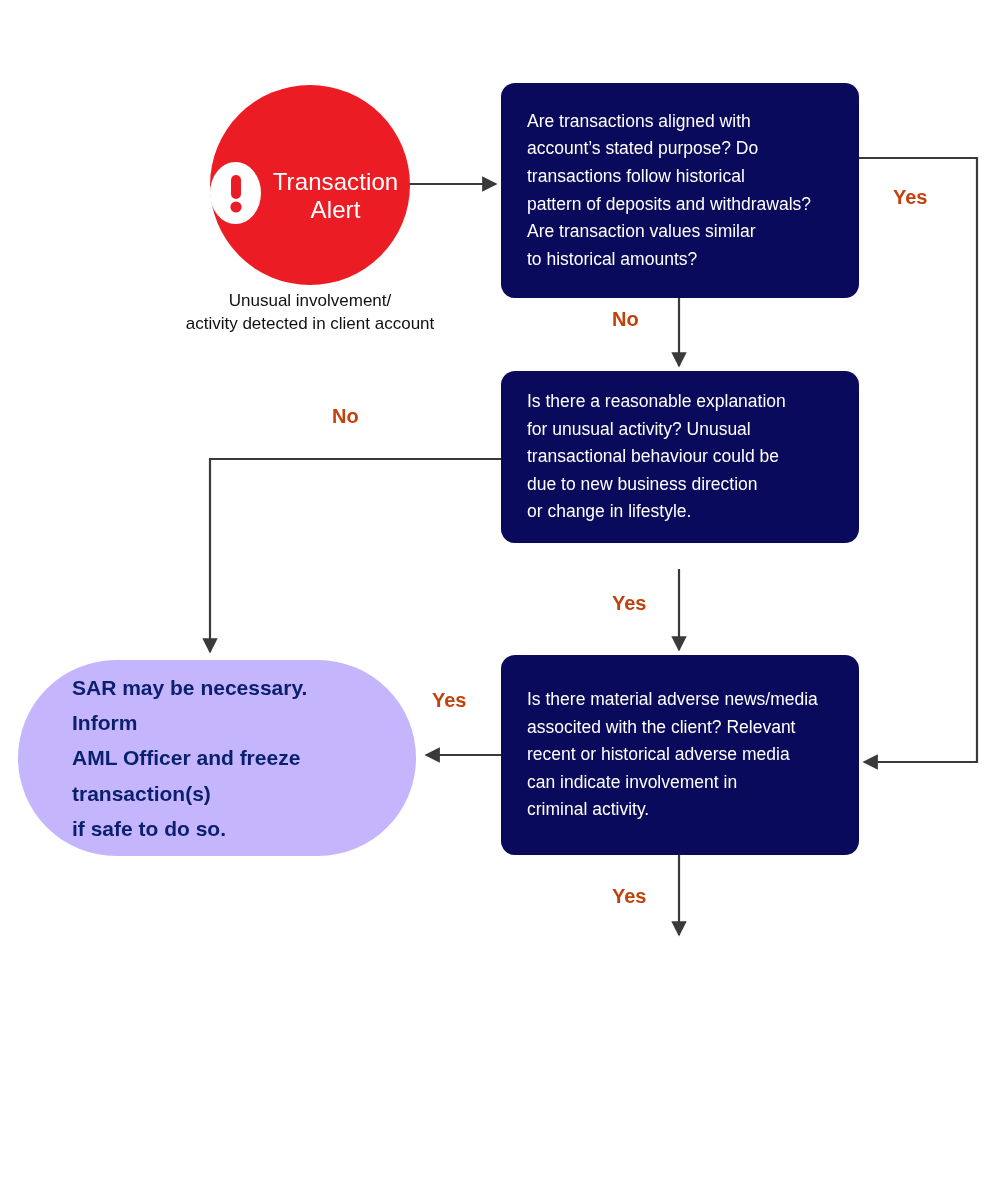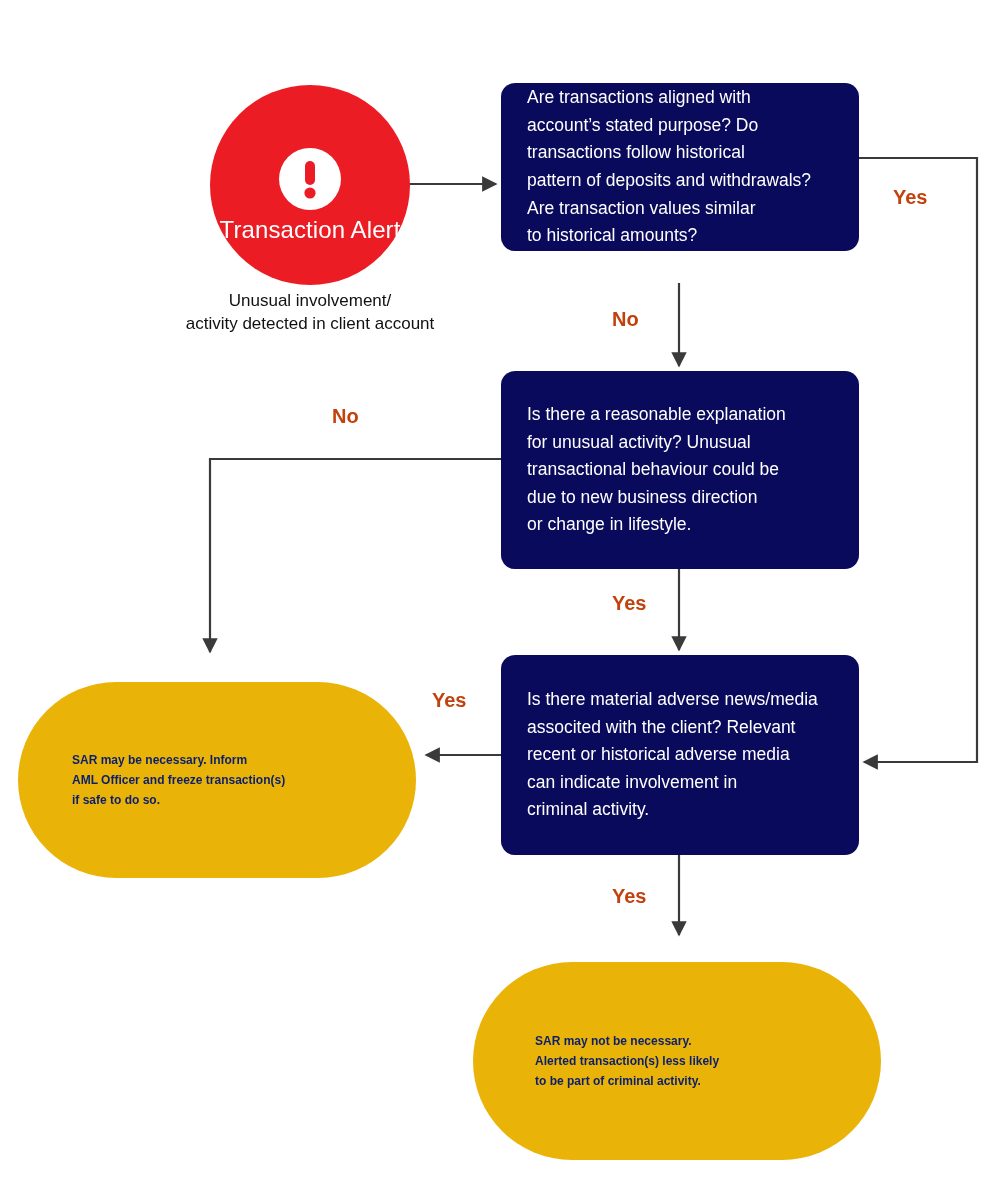--- a/index.html
+++ b/index.html
@@ -21,23 +21,23 @@
   
   .alert-circle {
     position: absolute;
     left: 210px;
     top: 85px;
     width: 200px;
     height: 200px;
     border-radius: 50%;
     background: #ec1c24;
     display: flex;
-    flex-direction: column;
-    align-items: center;
-    justify-content: center;
+    flex-direction: row;
+    align-items: center;
+    justify-content: flex-end;
     padding-top: 22px;
   }
   .excl-badge {
     width: 62px;
     height: 62px;
     border-radius: 50%;
     background: #ffffff;
     display: flex;
     align-items: center;
     justify-content: center;
@@ -71,37 +71,36 @@
     border-radius: 14px;
     color: #ffffff;
     font-size: 17.5px;
     line-height: 1.58;
     padding: 0 26px;
     display: flex;
     align-items: center;
   }
   .dbox .txt { white-space: pre-line; }
 
-  #box1 { left: 501px; top: 83px; width: 358px; height: 168px; }
-  #box2 { left: 501px; top: 371px; width: 358px; height: 198px; }
+  #box1 { left: 501px; top: 83px; width: 358px; height: 215px; }
+  #box2 { left: 501px; top: 371px; width: 358px; height: 172px; }
   #box3 { left: 501px; top: 655px; width: 358px; height: 200px; }
 
   
   .obox {
     position: absolute;
-    background: #eab308;
+    background: #c4b5fd;
     border-radius: 100px;
     color: #0a1f6e;
     font-weight: bold;
-    font-size: 12px;
+    font-size: 21px;
     line-height: 1.68;
     display: flex;
     align-items: center;
     padding: 0 40px;
-    margin-top: 22px;
   }
   .obox .txt { white-space: pre-line; }
   #out1 { left: 18px; top: 660px; width: 398px; height: 196px; padding-left: 54px; }
   #out2 { left: 473px; top: 940px; width: 408px; height: 198px; padding-left: 62px; }
 
   
   .edge-label {
     position: absolute;
     font-weight: bold;
     font-size: 20px;
@@ -190,25 +189,20 @@
 can indicate involvement in
 criminal activity.</span>
   </div>
 
   <div class="obox" id="out1">
     <span class="txt">SAR may  be necessary. Inform
 AML Officer and freeze transaction(s)
 if safe to do so.</span>
   </div>
 
-  <div class="obox" id="out2">
-    <span class="txt">SAR may not be necessary.
-Alerted transaction(s) less likely
-to be part of criminal activity.</span>
-  </div>
 
   <div class="edge-label" id="lbl-yes1">Yes</div>
   <div class="edge-label" id="lbl-no1">No</div>
   <div class="edge-label" id="lbl-no2">No</div>
   <div class="edge-label" id="lbl-yes2">Yes</div>
   <div class="edge-label" id="lbl-yes3">Yes</div>
   <div class="edge-label" id="lbl-yes4">Yes</div>
 
 </div>
 

